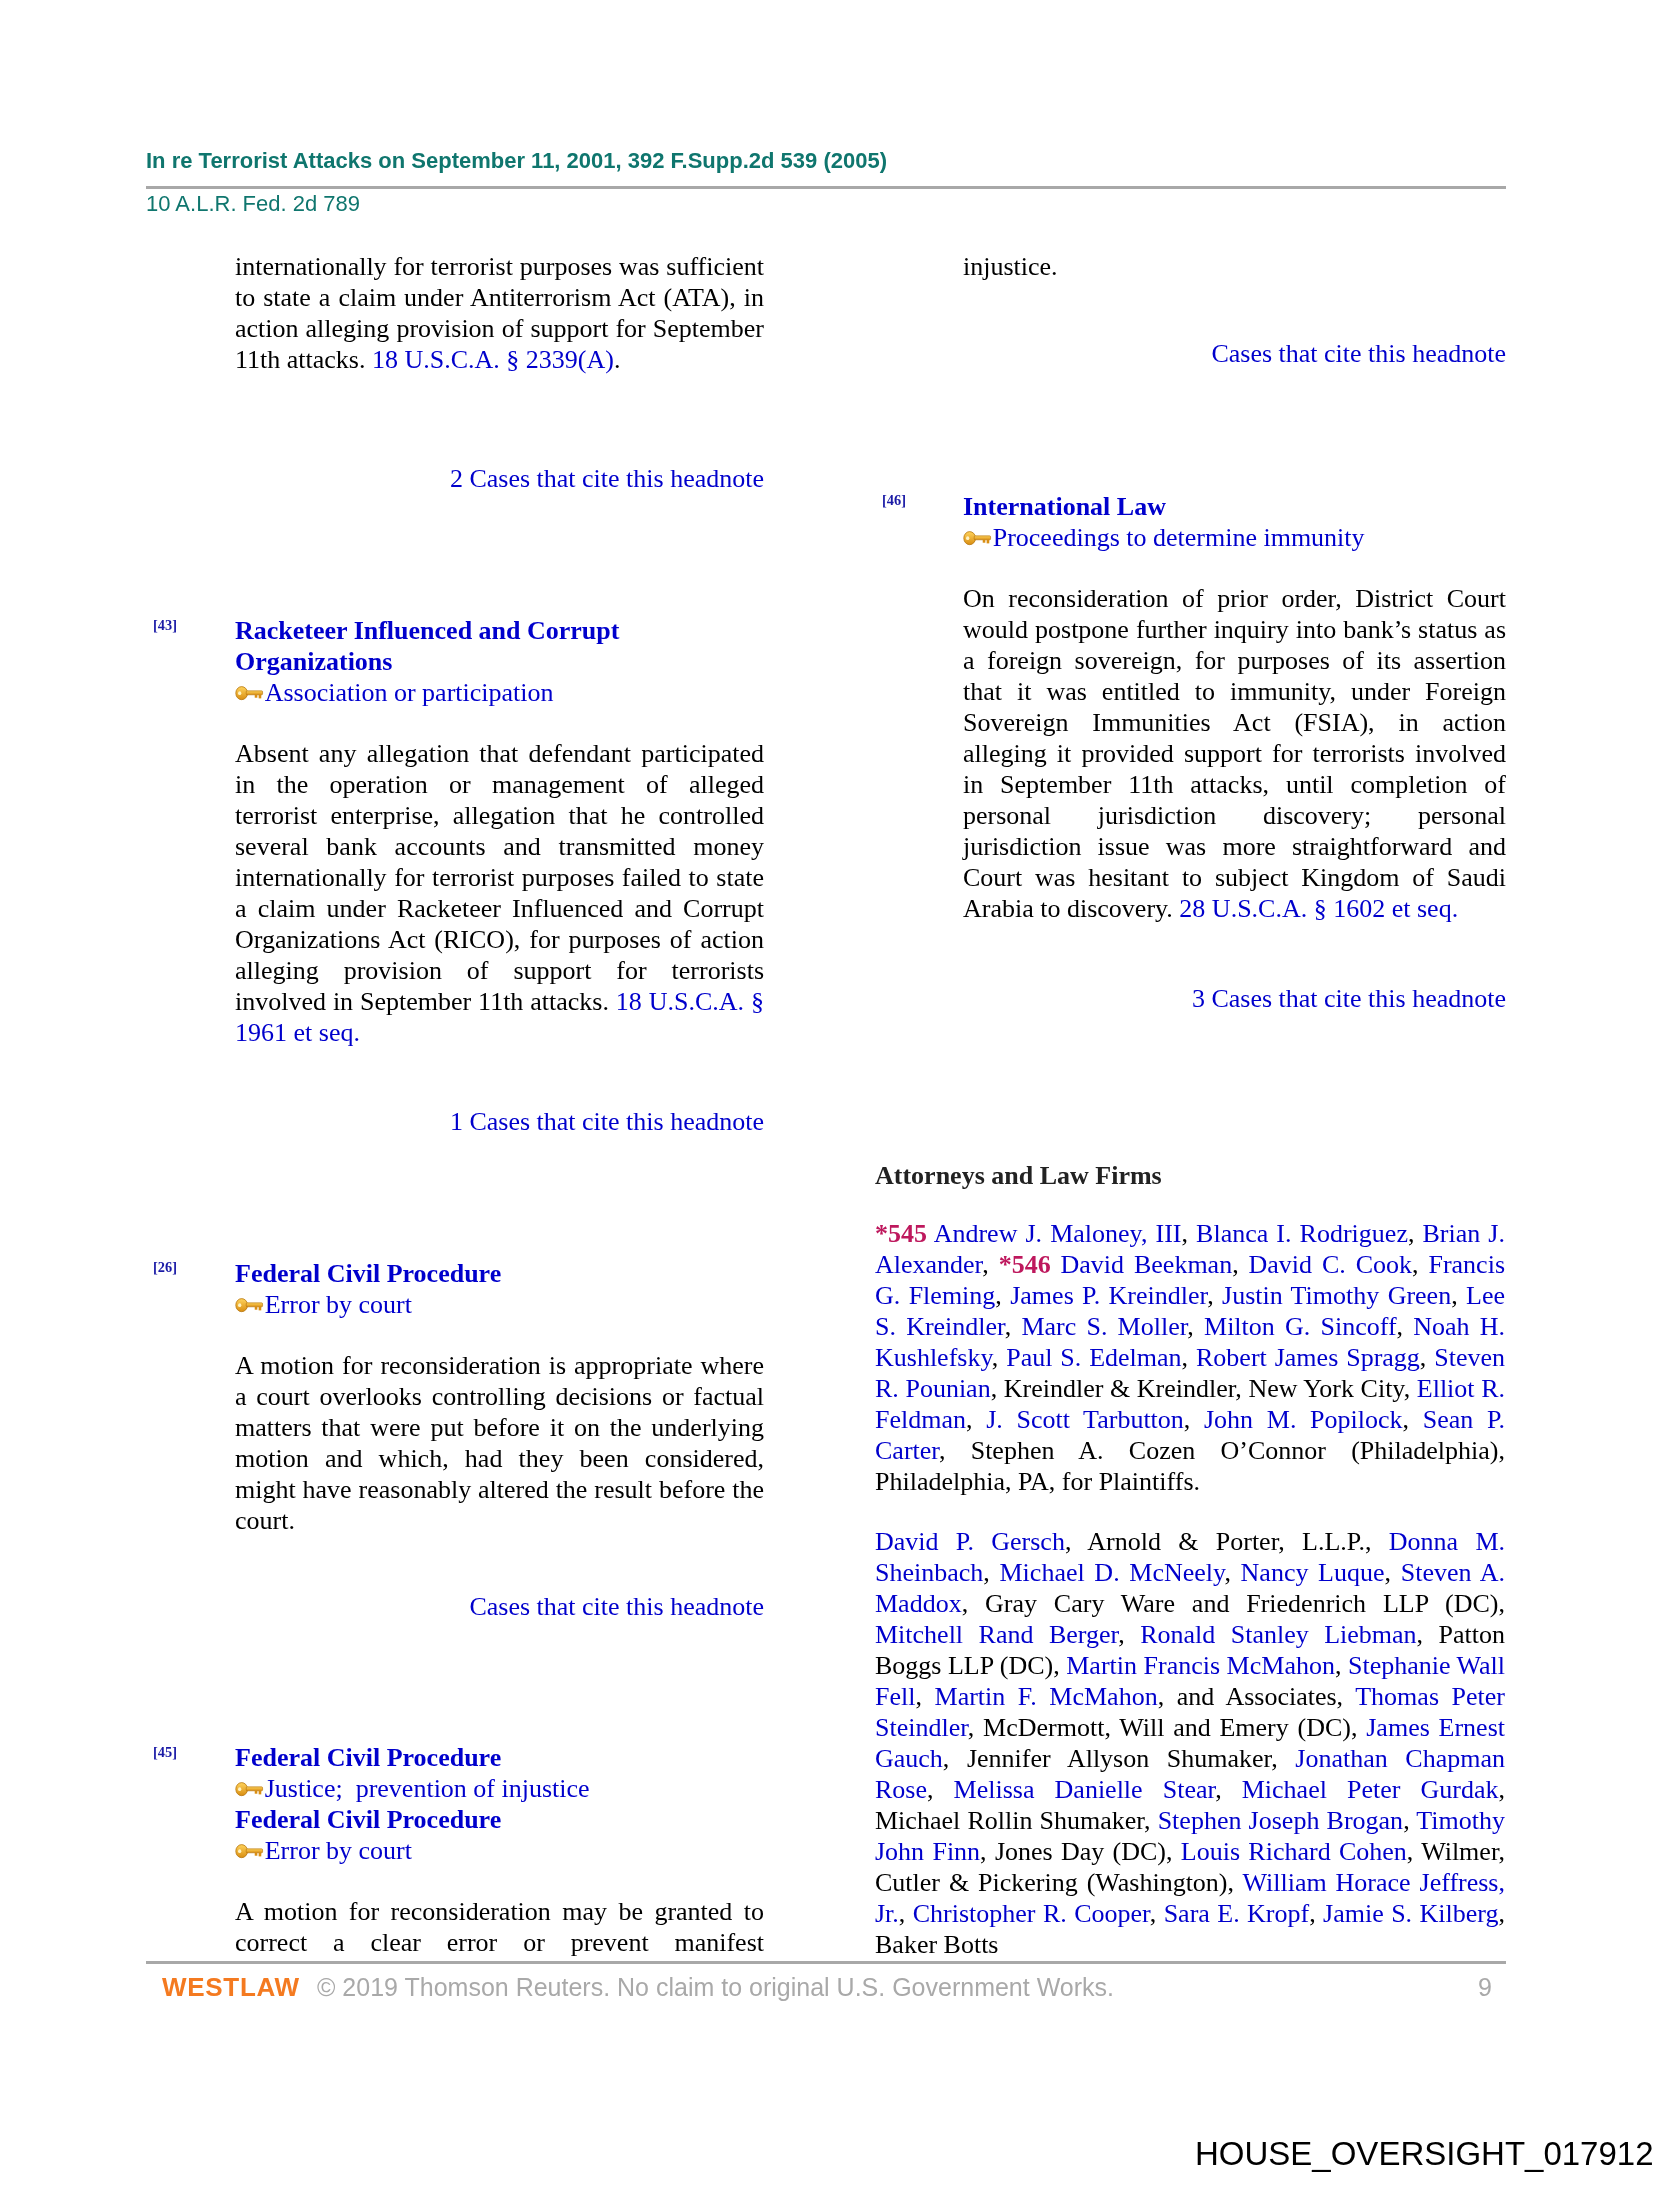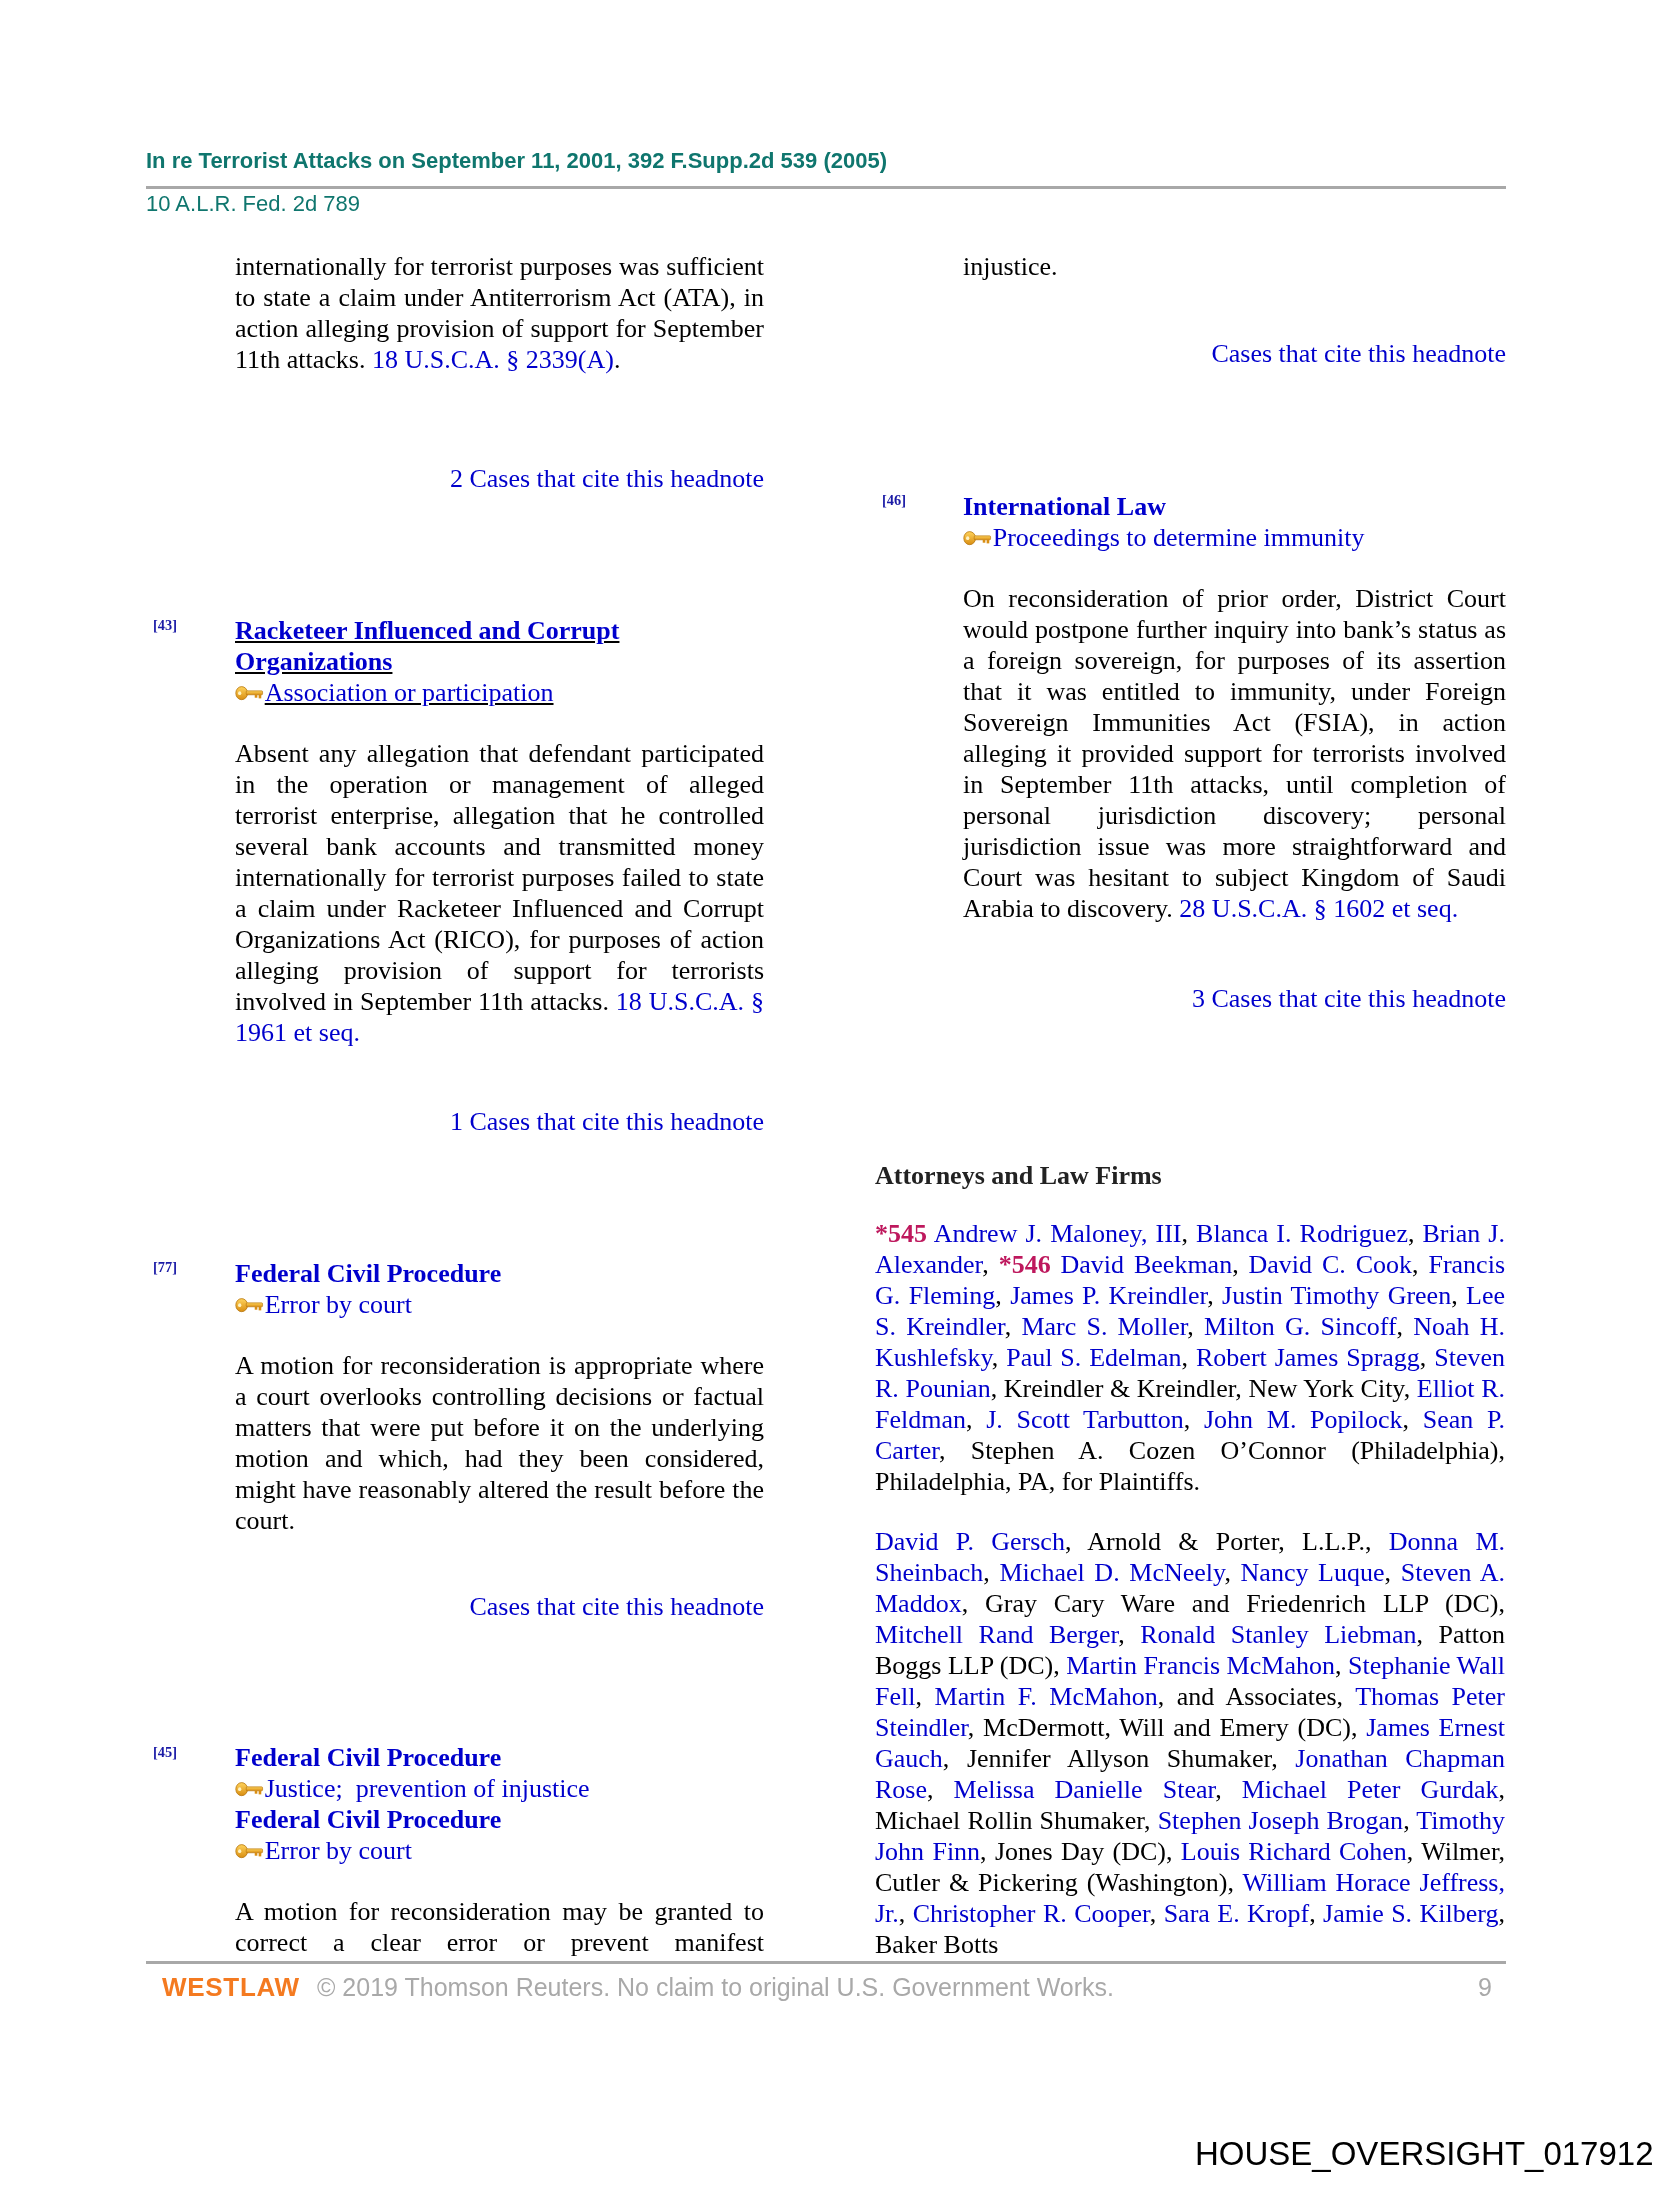--- a/index.html
+++ b/index.html
@@ -59,35 +59,35 @@
 <div class="abs hdr-rule"></div>
 <div class="abs hdr-sub">10 A.L.R. Fed. 2d 789</div>
 
 <div class="abs col-l txt" style="top:251px;">
   <span>internationally for terrorist purposes was sufficient to state a claim under Antiterrorism Act (ATA), in action alleging provision of support for September 11th attacks.</span>
   <a class="lnk">18 U.S.C.A. § 2339(A)</a><span>.</span>
 </div>
 <a class="abs col-l cite" style="top:463px;">2 Cases that cite this headnote</a>
 
 <div class="abs hn-num" style="left:153px; top:617px;">[43]</div>
-<div class="abs col-l" style="top:615px;text-decoration:underline;">
+<div class="abs col-l" style="top:615px;">
   <a class="hn-topic lnk" style="display:block; color:#0000cc;">Racketeer Influenced and Corrupt Organizations</a>
   <div class="hn-sub">
     <svg class="key" viewBox="0 0 44 28" width="29" height="18.3">
         <use href="#key-sym"></use>
       </svg><span>Association or participation</span>
   </div>
 </div>
 <div class="abs col-l txt" style="top:738px;">
   <span>Absent any allegation that defendant participated in the operation or management of alleged terrorist enterprise, allegation that he controlled several bank accounts and transmitted money internationally for terrorist purposes failed to state a claim under Racketeer Influenced and Corrupt Organizations Act (RICO), for purposes of action alleging provision of support for terrorists involved in September 11th attacks.</span>
   <a class="lnk">18 U.S.C.A. § 1961 et seq.</a>
 </div>
 <a class="abs col-l cite" style="top:1106px;">1 Cases that cite this headnote</a>
 
-<div class="abs hn-num" style="left:153px; top:1259px;">[77]</div>
+<div class="abs hn-num" style="left:153px; top:1259px;">[26]</div>
 <div class="abs col-l" style="top:1258px;">
   <a class="hn-topic lnk" style="display:block;">Federal Civil Procedure</a>
   <div class="hn-sub">
     <svg class="key" viewBox="0 0 44 28" width="29" height="18.3">
         <use href="#key-sym"></use>
       </svg><span>Error by court</span>
   </div>
 </div>
 <div class="abs col-l txt" style="top:1350px;">A motion for reconsideration is appropriate where a court overlooks controlling decisions or factual matters that were put before it on the underlying motion and which, had they been considered, might have reasonably altered the result before the court.</div>
 <a class="abs col-l cite" style="top:1591px;">Cases that cite this headnote</a>

